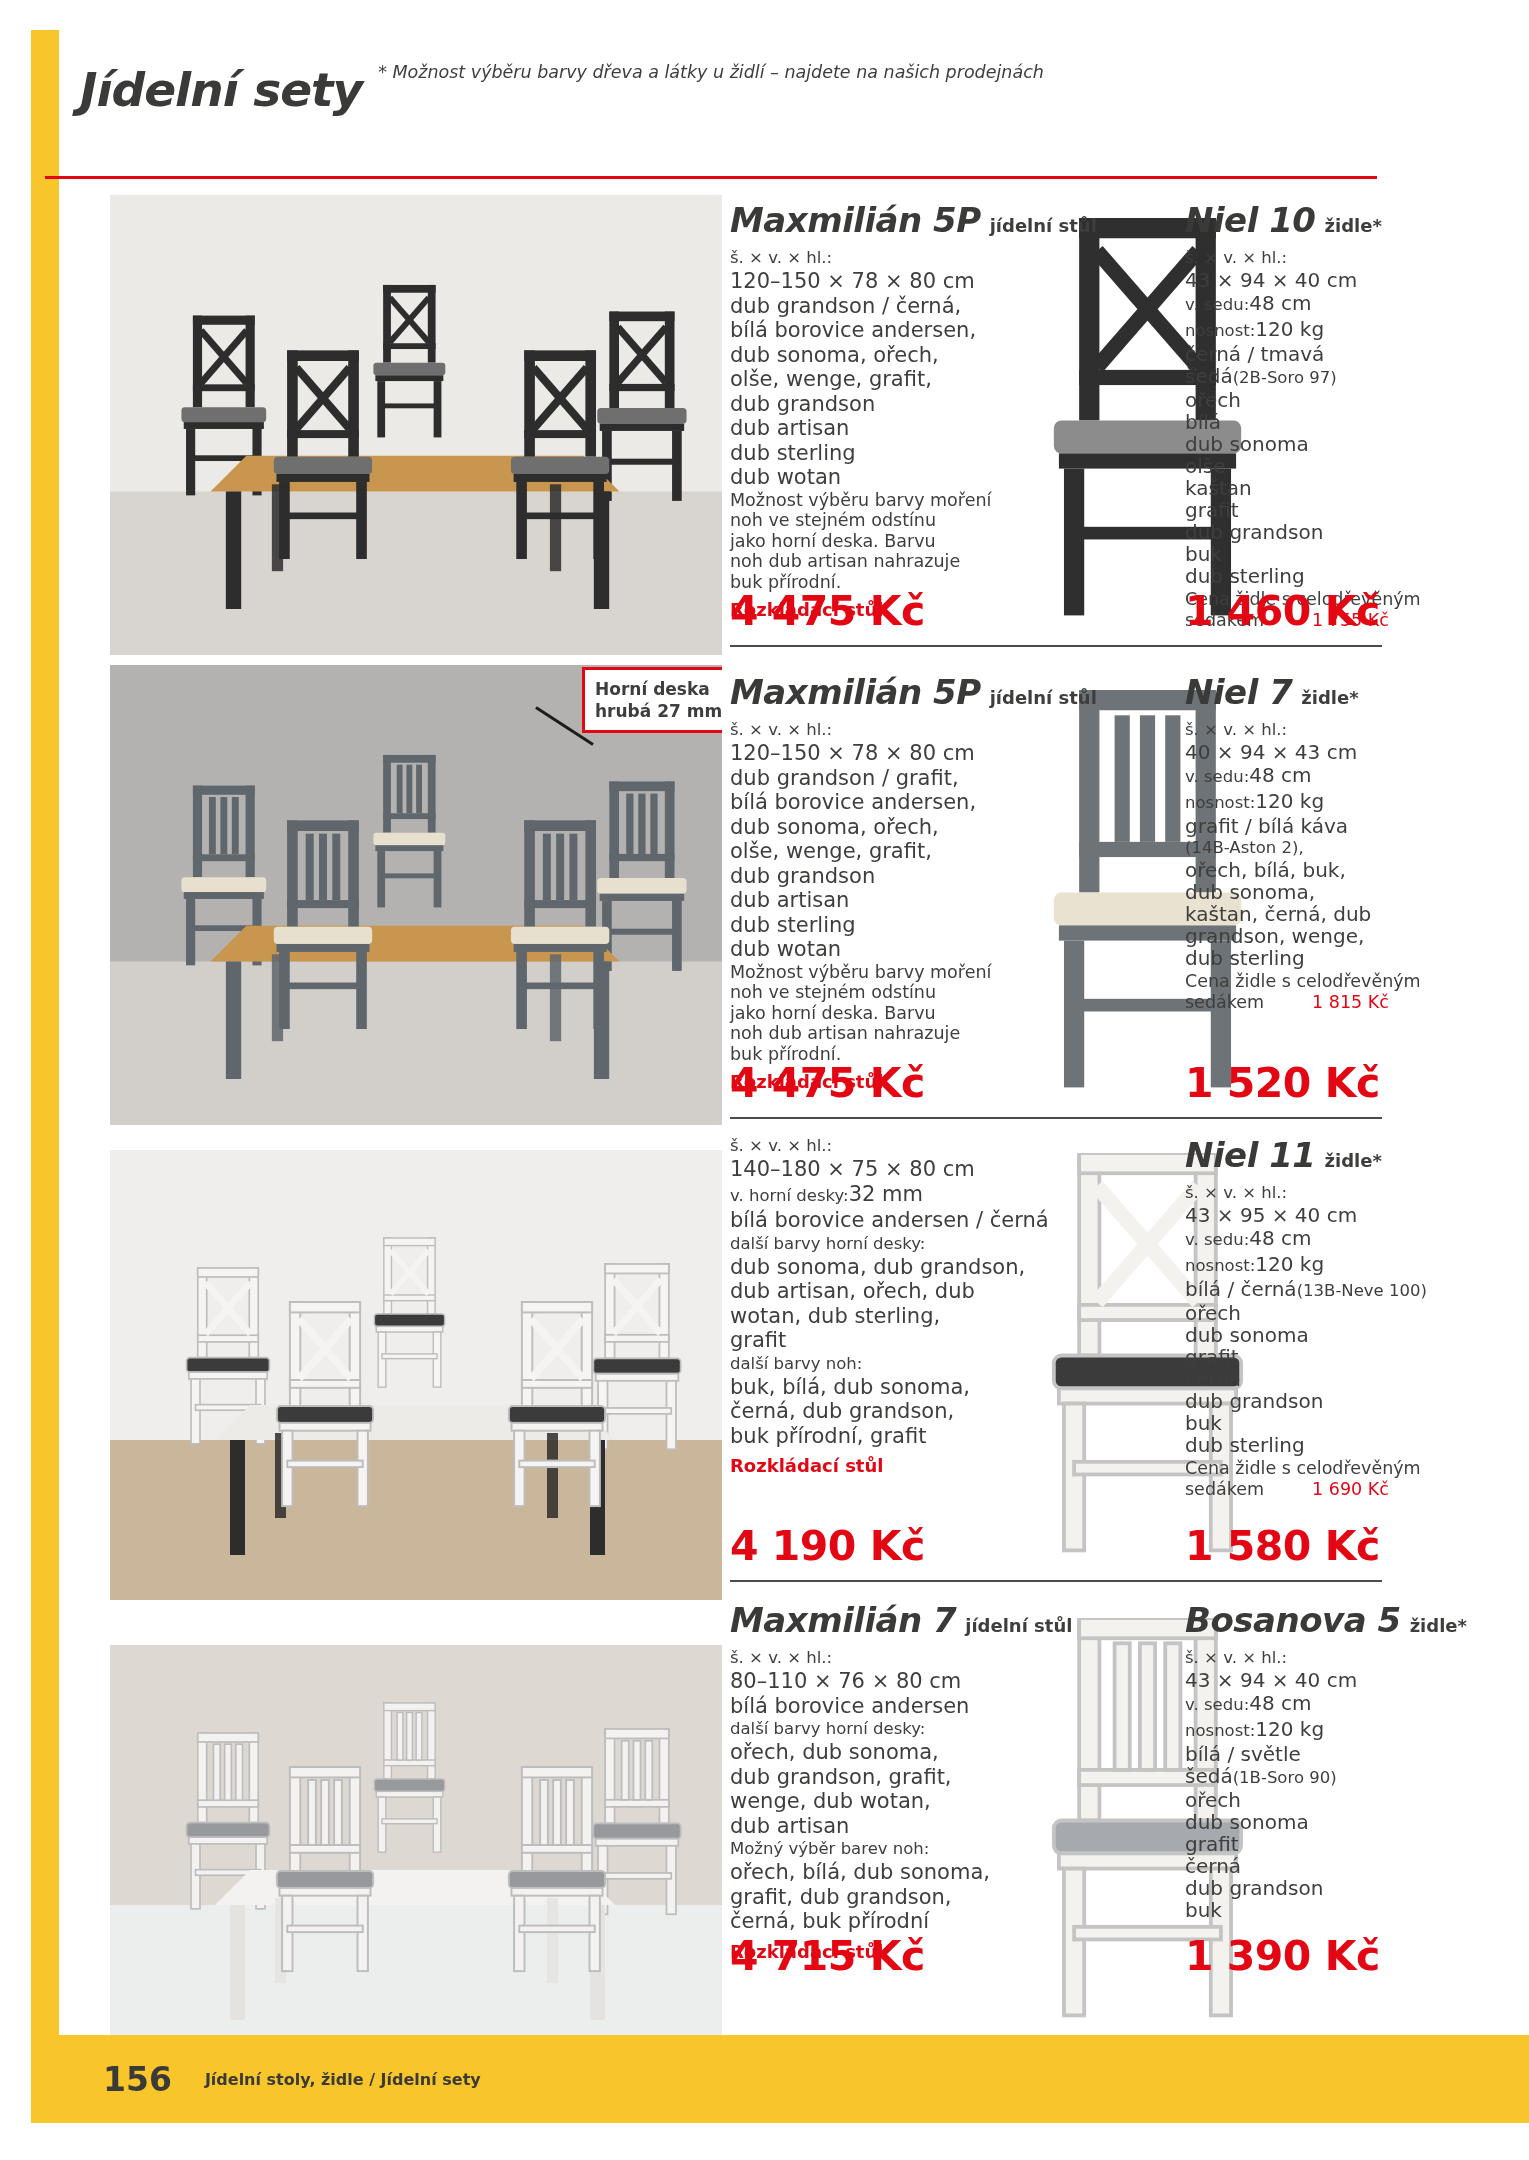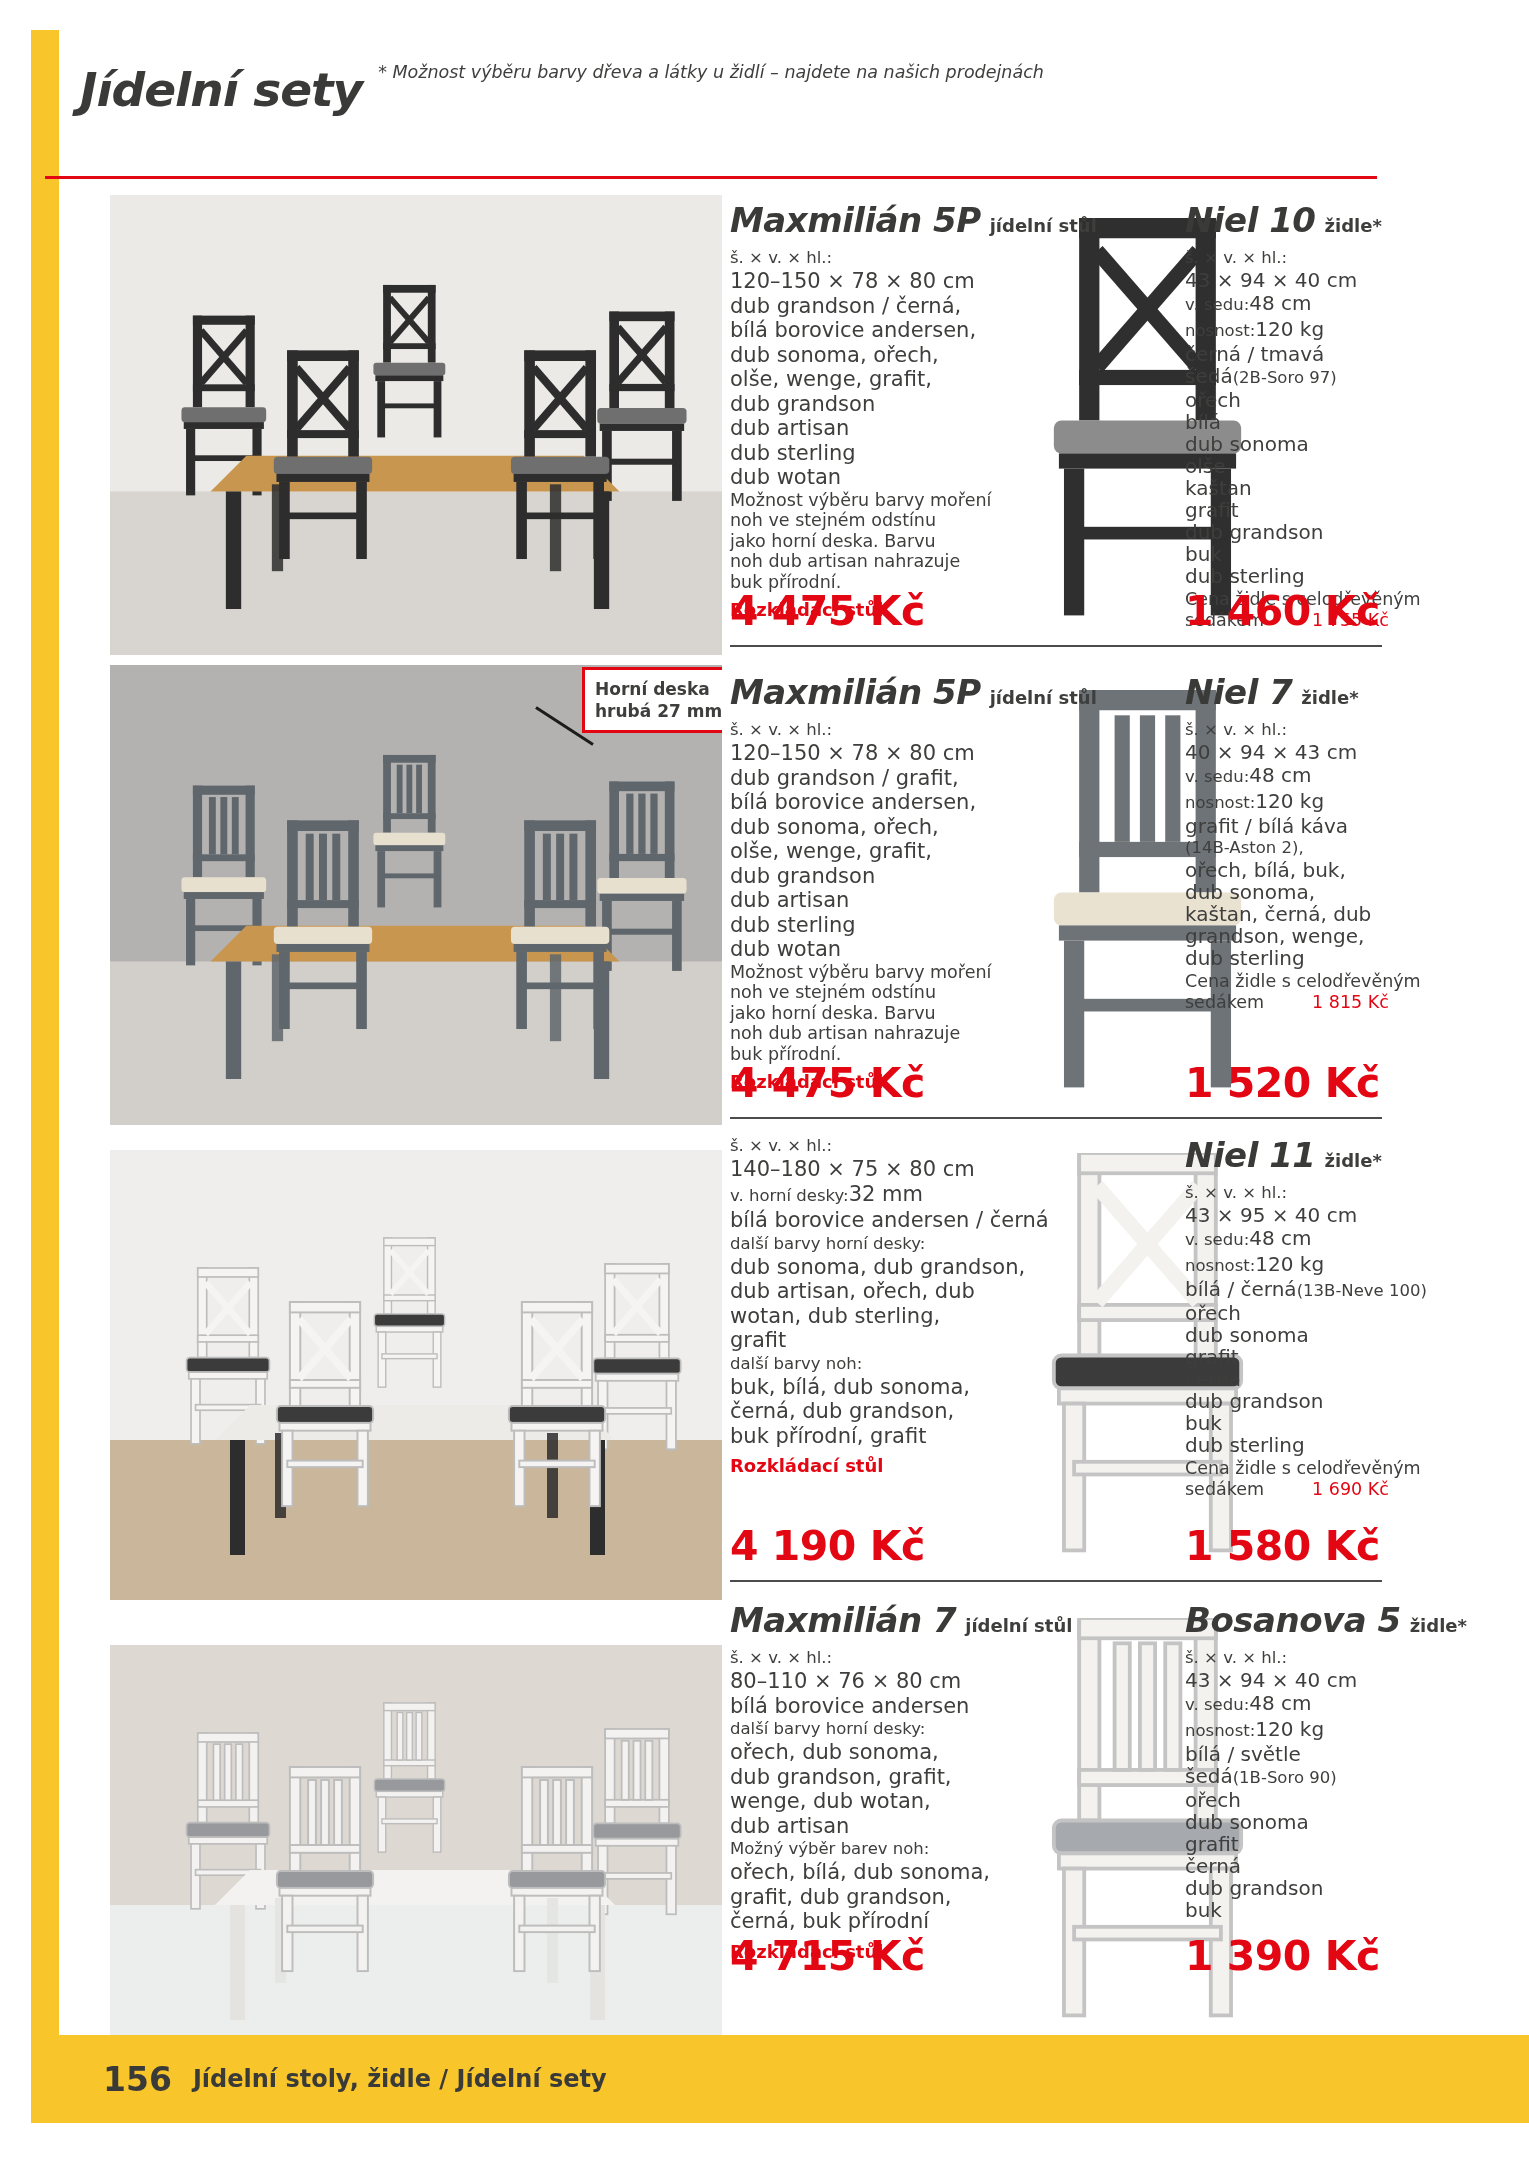--- a/index.html
+++ b/index.html
@@ -42,21 +42,21 @@
   .l-red{font-size:18px;line-height:30px;font-weight:700;color:var(--red);margin-top:3px;white-space:nowrap;}
   .l-seat{font-size:17.5px;line-height:20.5px;margin-top:2px;}
   .redtxt{color:var(--red);margin-left:48px;}
   .price{position:absolute;left:0;bottom:10px;font-size:41px;font-weight:700;color:var(--red);
     letter-spacing:-0.5px;white-space:nowrap;}
   .divider{position:absolute;left:620px;bottom:-2px;width:652px;height:2px;background:#4c4c4c;}
 
   footer{position:absolute;left:31px;top:2035px;width:1498px;height:88px;background:var(--yellow);
     display:flex;align-items:center;}
   .pagenum{margin-left:72px;font-size:33px;font-weight:700;color:#3a3a38;}
-  .section{margin-left:21px;font-size:24px;font-weight:700;color:#3a3a38;}
+  .section{margin-left:33px;font-size:16px;font-weight:700;color:#3a3a38;}
 </style>
 </head>
 <body>
 
 <div class="stripe"></div>
 
 <div class="hdr">
   <h1>Jídelní sety</h1>
   <div class="sub">* Možnost výběru barvy dřeva a látky u židlí – najdete na našich prodejnách</div>
 </div>

